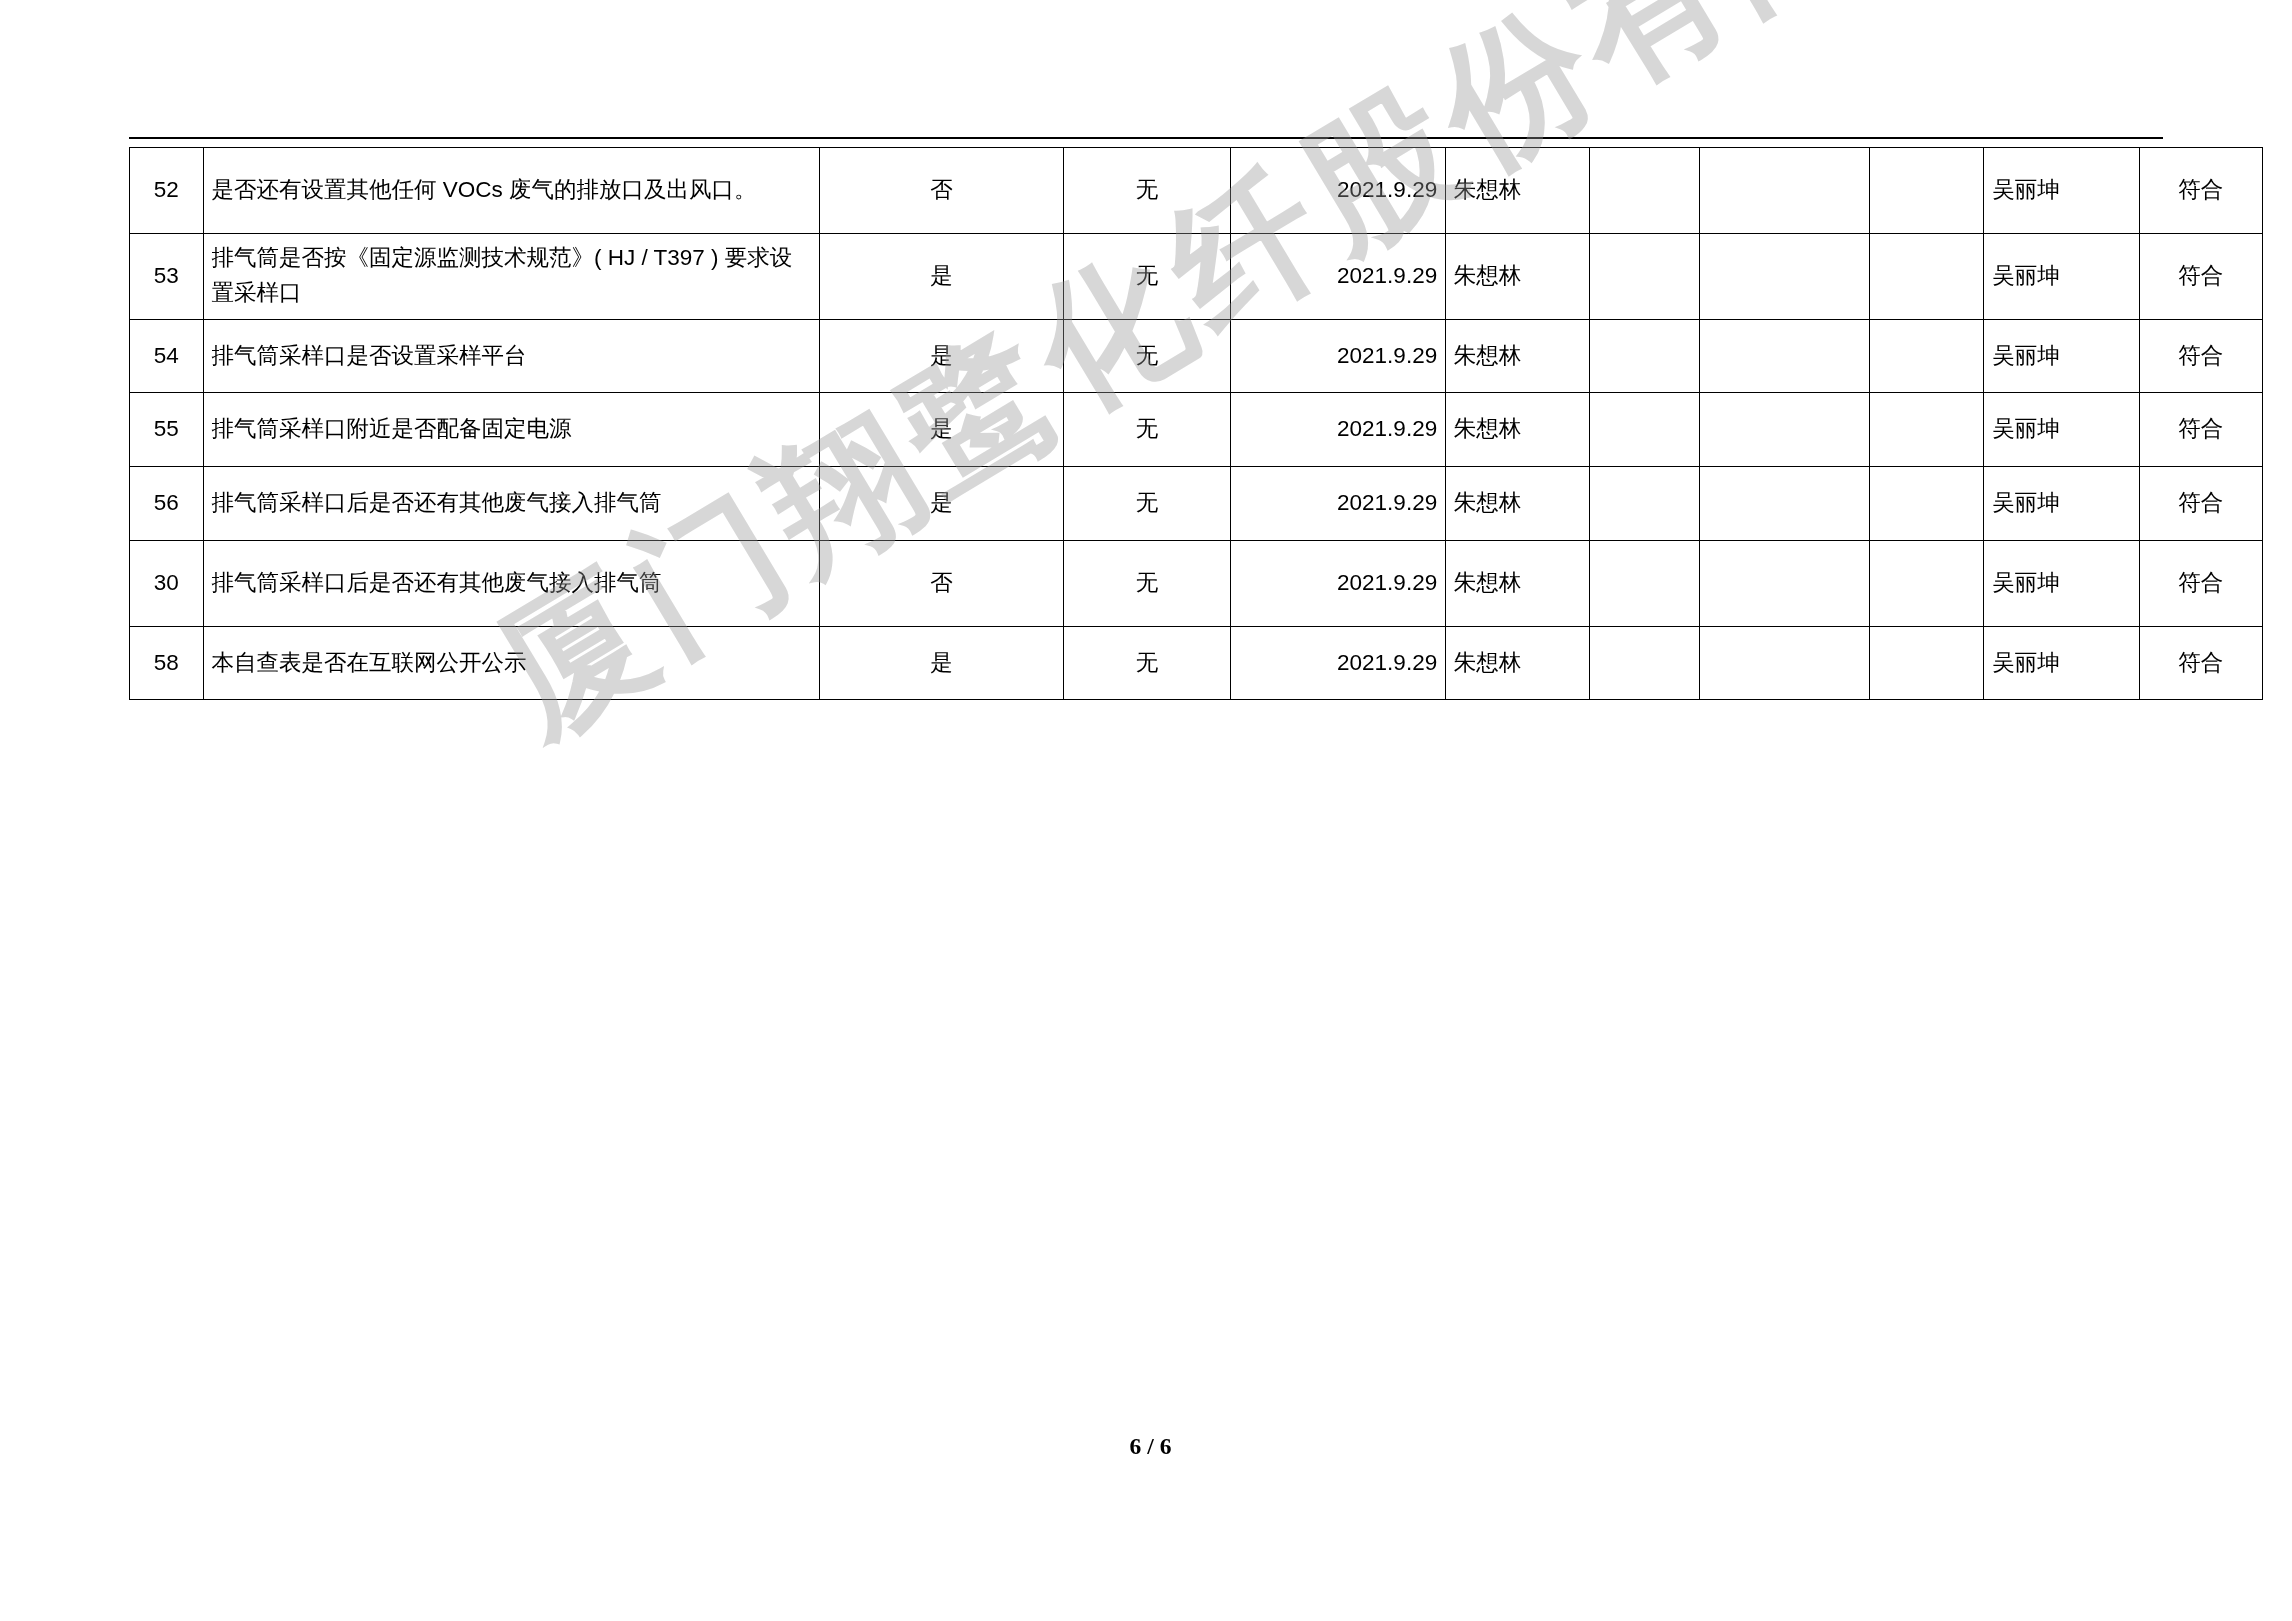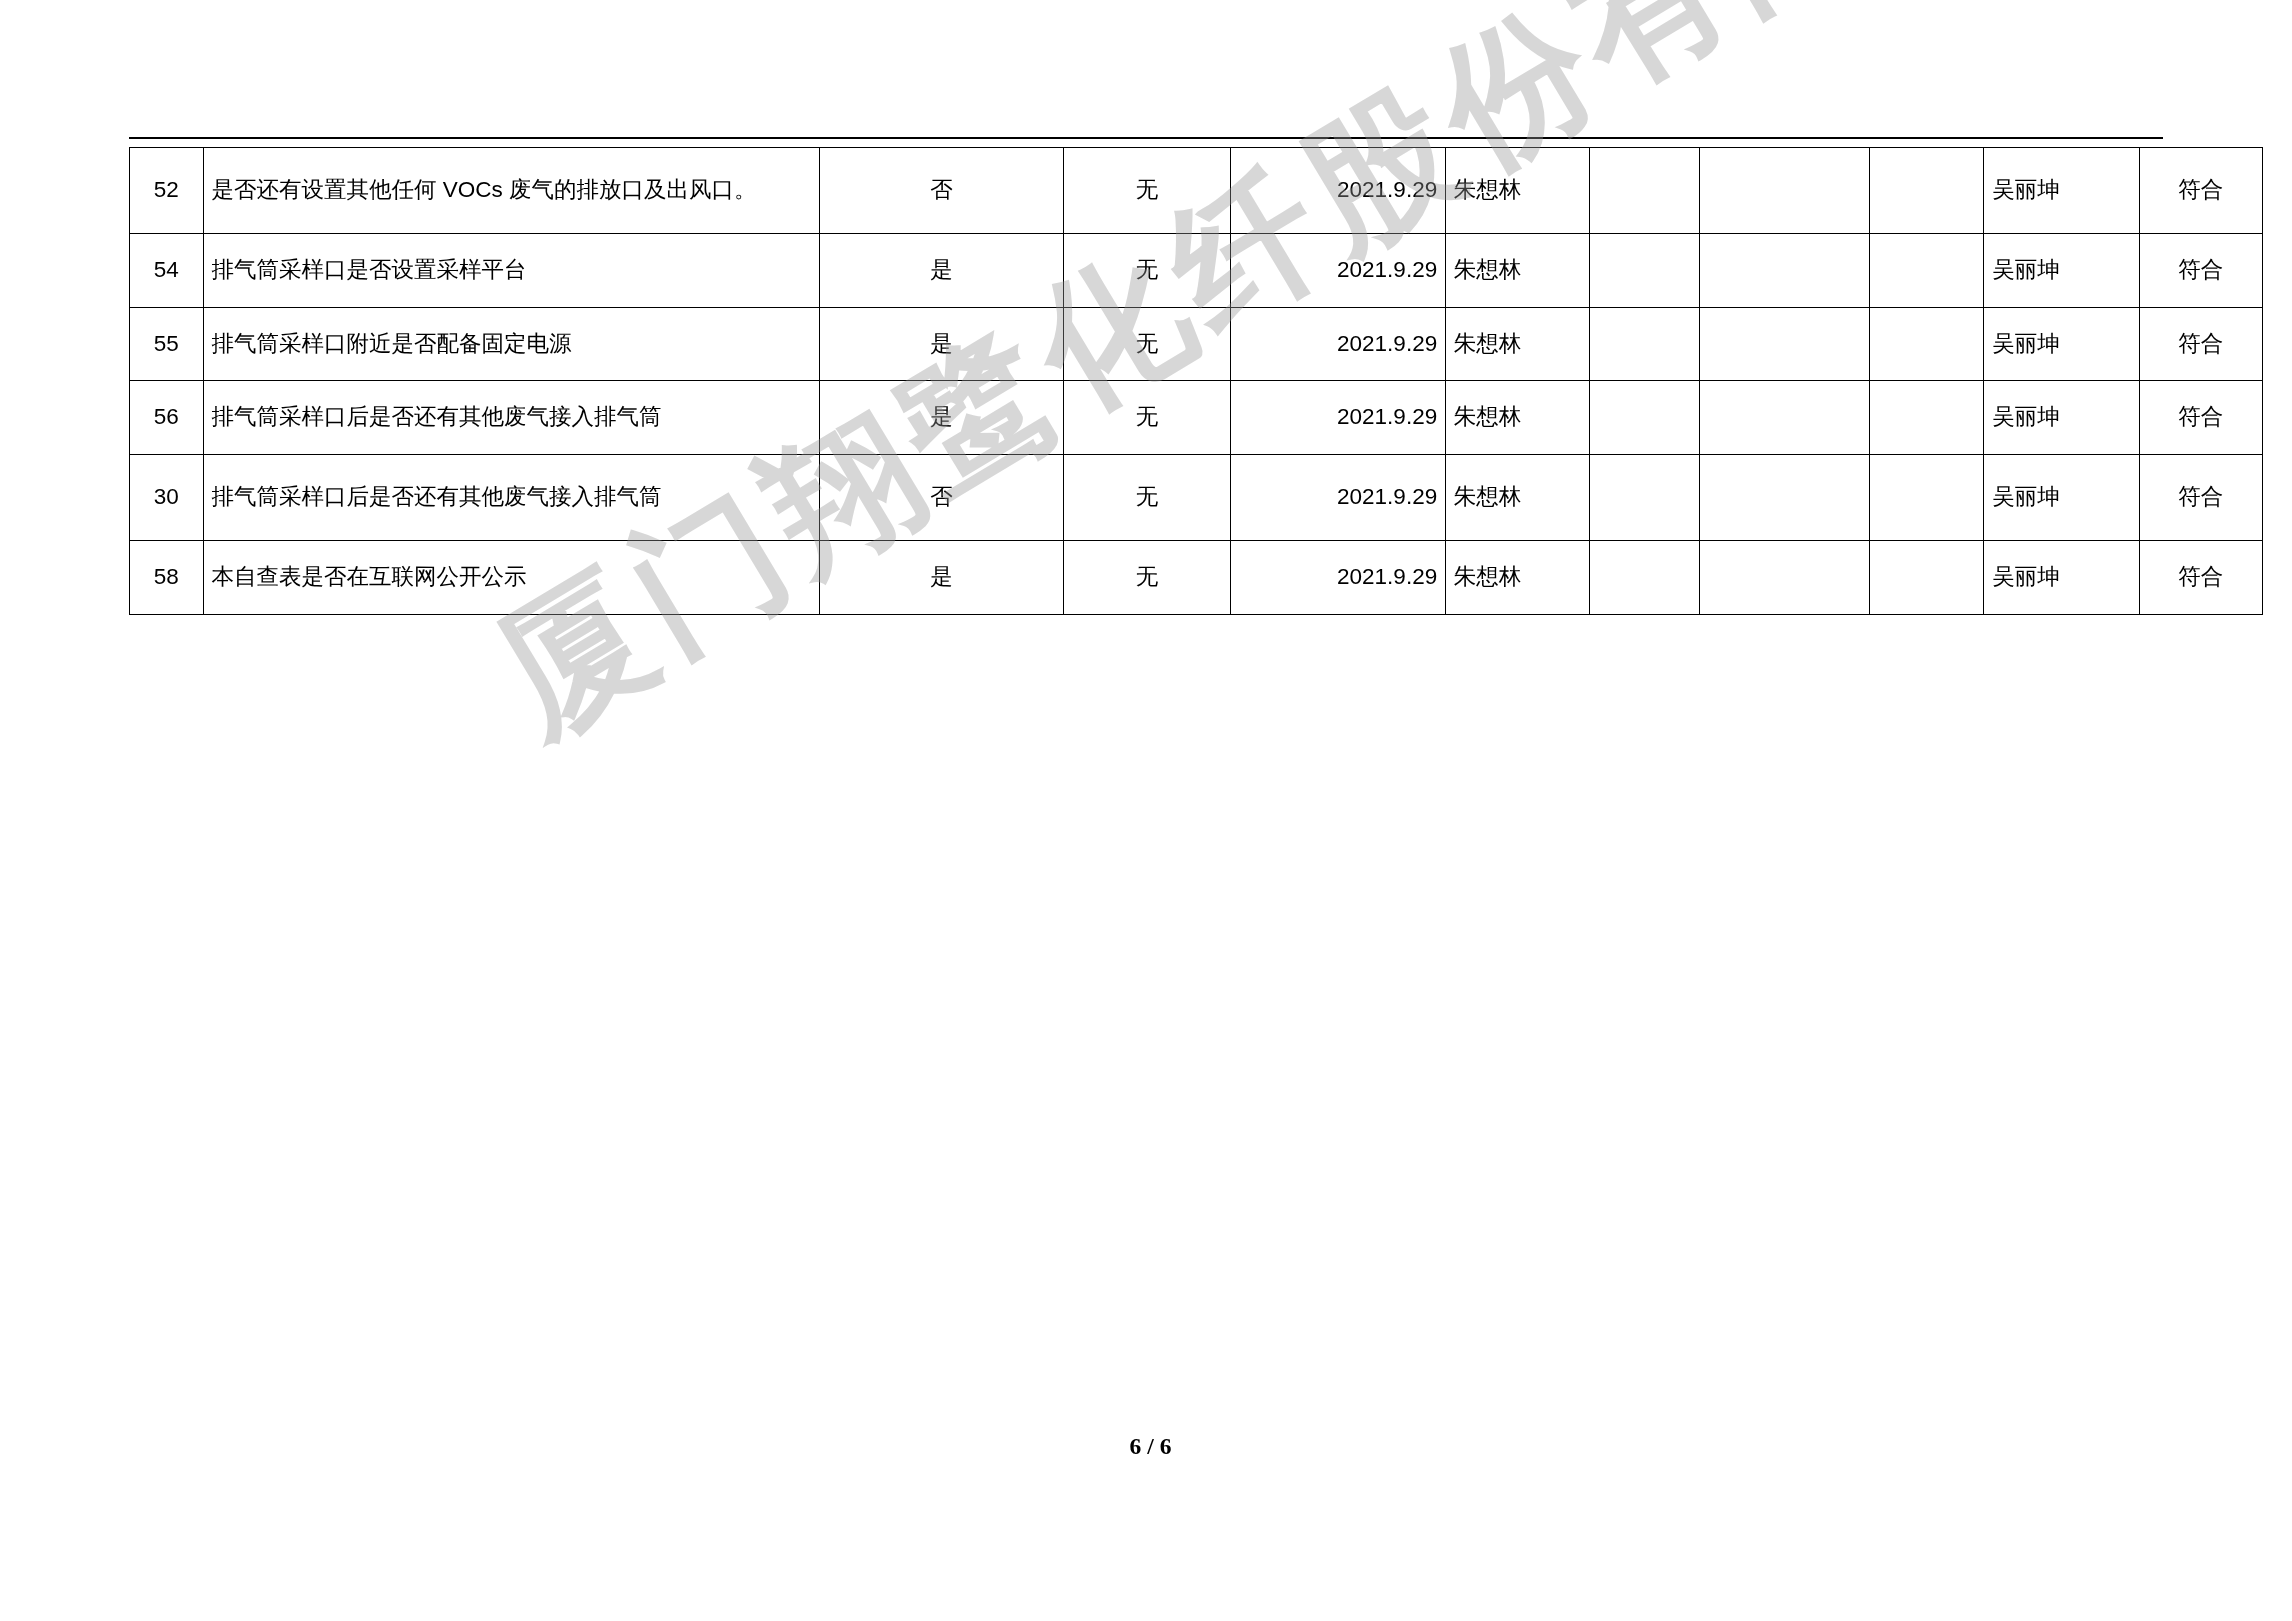--- a/index.html
+++ b/index.html
@@ -157,20 +157,33 @@
           <td class="c-result">否</td>
           <td class="c-problem">无</td>
           <td class="c-date">2021.9.29</td>
           <td class="c-person">朱想林</td>
           <td class="c-blank1"></td>
           <td class="c-blank2"></td>
           <td class="c-blank3"></td>
           <td class="c-checker">吴丽坤</td>
           <td class="c-conclusion">符合</td>
         </tr>
+        <tr class="row-tall">
+          <td class="c-no">53</td>
+          <td class="c-item">排气筒是否按《固定源监测技术规范》( HJ / T397 ) 要求设置采样口</td>
+          <td class="c-result">是</td>
+          <td class="c-problem">无</td>
+          <td class="c-date">2021.9.29</td>
+          <td class="c-person">朱想林</td>
+          <td class="c-blank1"></td>
+          <td class="c-blank2"></td>
+          <td class="c-blank3"></td>
+          <td class="c-checker">吴丽坤</td>
+          <td class="c-conclusion">符合</td>
+        </tr>
         <tr class="row-short">
           <td class="c-no">54</td>
           <td class="c-item">排气筒采样口是否设置采样平台</td>
           <td class="c-result">是</td>
           <td class="c-problem">无</td>
           <td class="c-date">2021.9.29</td>
           <td class="c-person">朱想林</td>
           <td class="c-blank1"></td>
           <td class="c-blank2"></td>
           <td class="c-blank3"></td>

